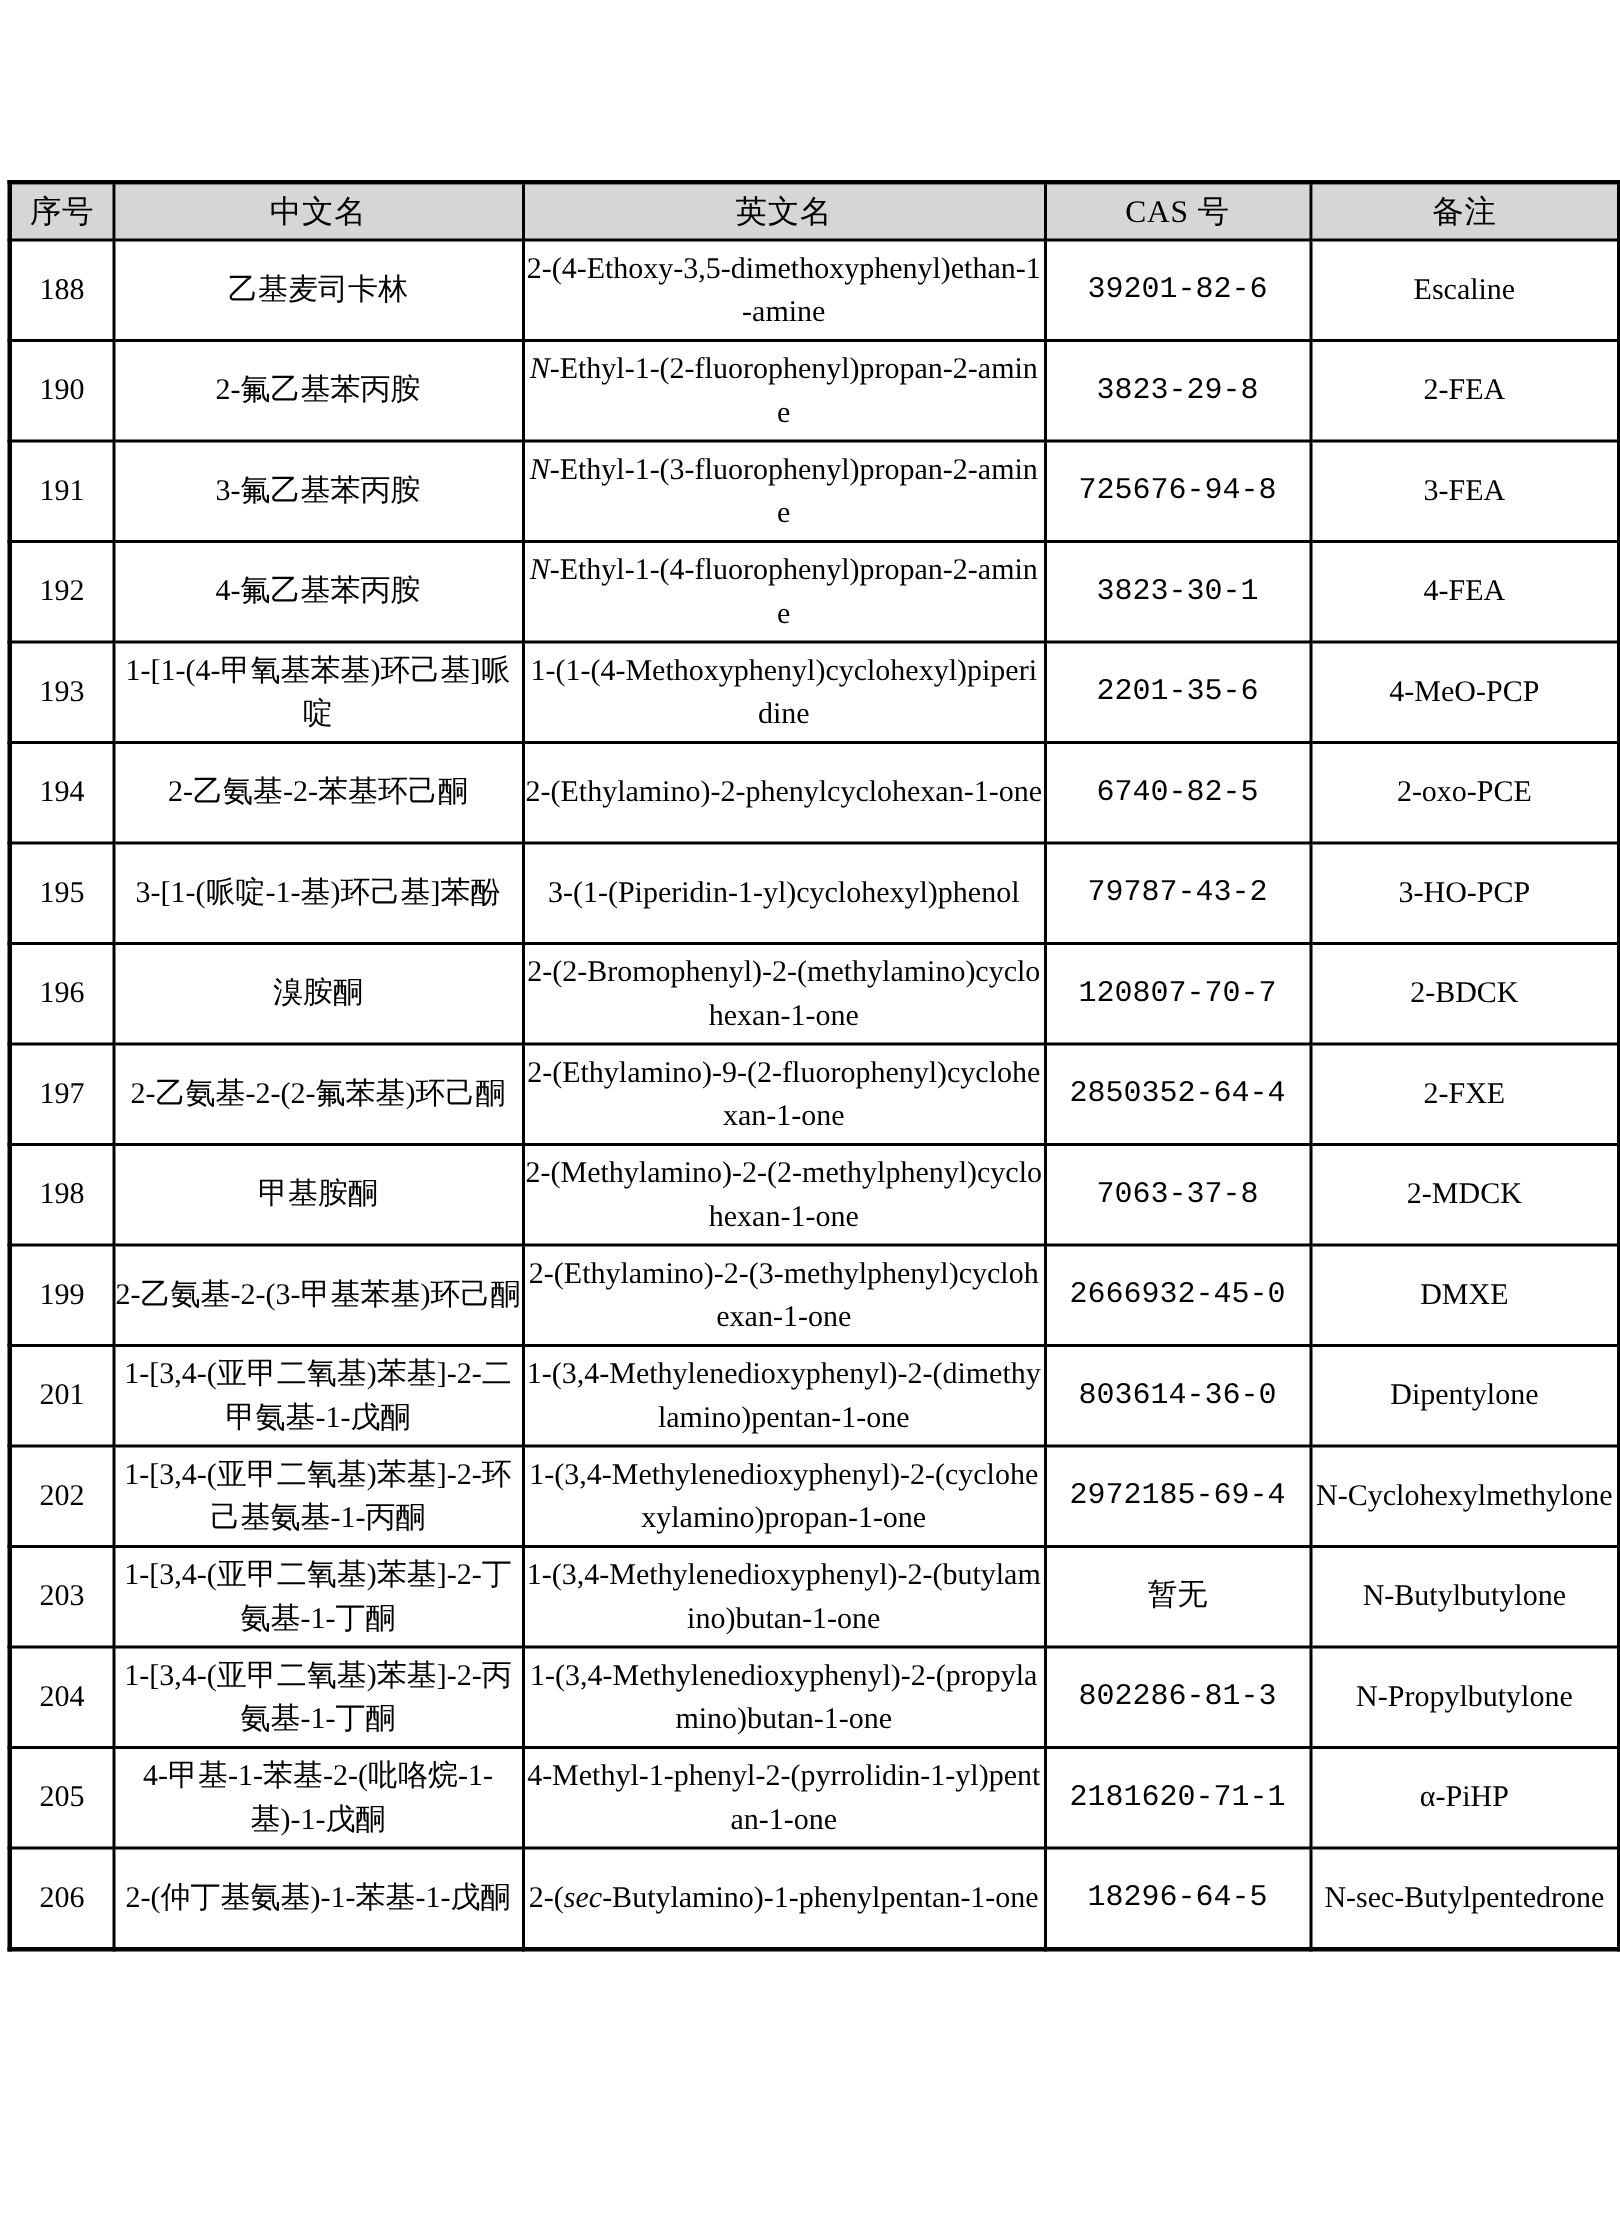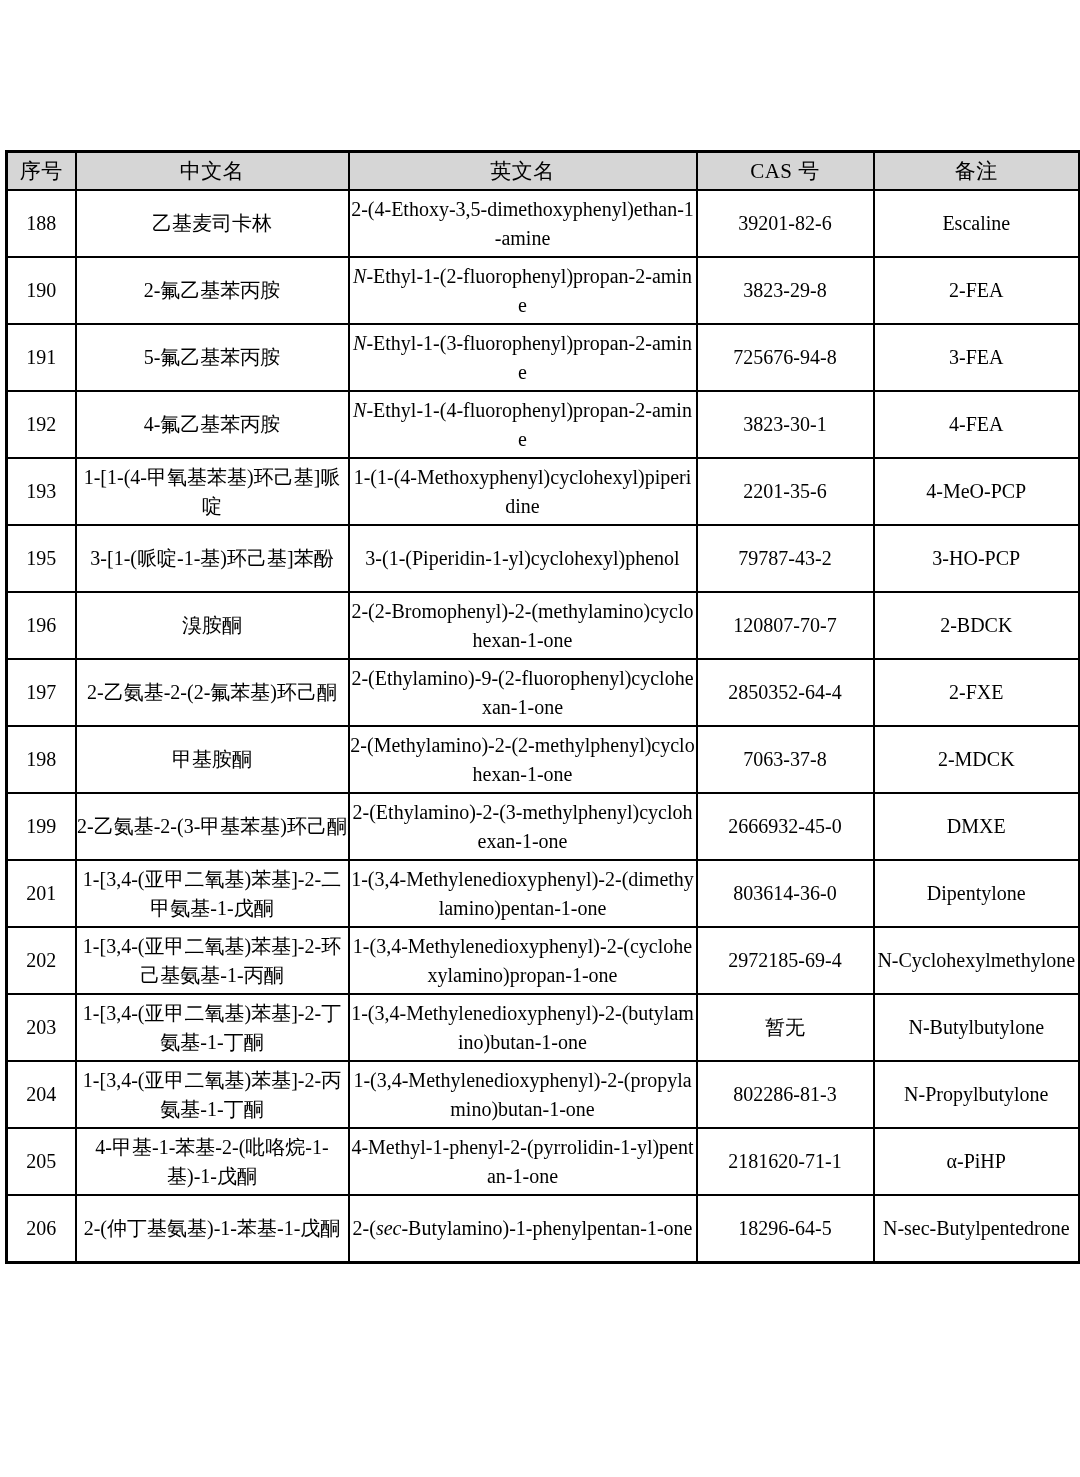--- a/index.html
+++ b/index.html
@@ -2,21 +2,21 @@
 <html><head>
 <meta charset="utf-8">
 <style>
   html,body { margin:0; padding:0; background:#ffffff; }
   body {
     width:1080px; height:1477px; position:relative;
     font-family:"Liberation Serif","DejaVu Serif",serif;
     color:#000;
     -webkit-font-smoothing:antialiased;
   }
-  .doc { position:absolute; top:150px; left:5px; }
+  .doc { position:absolute; top:120px; left:5px; }
   table.subst {
     border-collapse:collapse;
     table-layout:fixed;
     width:1073px;
     border:3px solid #000;
   }
   table.subst th, table.subst td {
     border:2px solid #000;
     text-align:center;
     vertical-align:middle;
@@ -28,21 +28,21 @@
     font-size:21px;
     font-weight:normal;
     height:36px;
     letter-spacing:0.5px;
   }
   table.subst tbody tr { height:67px; }
   table.subst td { font-size:20px; line-height:29px; }
   td.c0 { font-size:20px;margin-left:24px; }
   td.c1 { padding:2px 8px; line-height:31px; }
   td.c2 { padding:2px 4px; word-break:break-all; }
-  td.c3 { padding:0 2px; }
+  td.c3 { padding:0 2px;font-family:Liberation Mono, monospace; }
   td.c4 { padding:2px 4px; word-break:break-all; }
 </style>
 </head>
 <body>
 
 <div class="doc">
   <table class="subst">
     <colgroup>
       <col style="width:69px">
       <col style="width:273px">
@@ -69,38 +69,45 @@
         </tr>
         <tr>
           <td class="c0">190</td>
           <td class="c1">2-氟乙基苯丙胺</td>
           <td class="c2"><i>N</i>-Ethyl-1-(2-fluorophenyl)propan-2-amine</td>
           <td class="c3">3823-29-8</td>
           <td class="c4">2-FEA</td>
         </tr>
         <tr>
           <td class="c0">191</td>
-          <td class="c1">5-氟乙基苯丙胺</td>
+          <td class="c1">3-氟乙基苯丙胺</td>
           <td class="c2"><i>N</i>-Ethyl-1-(3-fluorophenyl)propan-2-amine</td>
           <td class="c3">725676-94-8</td>
           <td class="c4">3-FEA</td>
         </tr>
         <tr>
           <td class="c0">192</td>
           <td class="c1">4-氟乙基苯丙胺</td>
           <td class="c2"><i>N</i>-Ethyl-1-(4-fluorophenyl)propan-2-amine</td>
           <td class="c3">3823-30-1</td>
           <td class="c4">4-FEA</td>
         </tr>
         <tr>
           <td class="c0">193</td>
           <td class="c1">1-[1-(4-甲氧基苯基)环己基]哌啶</td>
           <td class="c2">1-(1-(4-Methoxyphenyl)cyclohexyl)piperidine</td>
           <td class="c3">2201-35-6</td>
           <td class="c4">4-MeO-PCP</td>
+        </tr>
+        <tr>
+          <td class="c0">194</td>
+          <td class="c1">2-乙氨基-2-苯基环己酮</td>
+          <td class="c2">2-(Ethylamino)-2-phenylcyclohexan-1-one</td>
+          <td class="c3">6740-82-5</td>
+          <td class="c4">2-oxo-PCE</td>
         </tr>
         <tr>
           <td class="c0">195</td>
           <td class="c1">3-[1-(哌啶-1-基)环己基]苯酚</td>
           <td class="c2">3-(1-(Piperidin-1-yl)cyclohexyl)phenol</td>
           <td class="c3">79787-43-2</td>
           <td class="c4">3-HO-PCP</td>
         </tr>
         <tr>
           <td class="c0">196</td>

